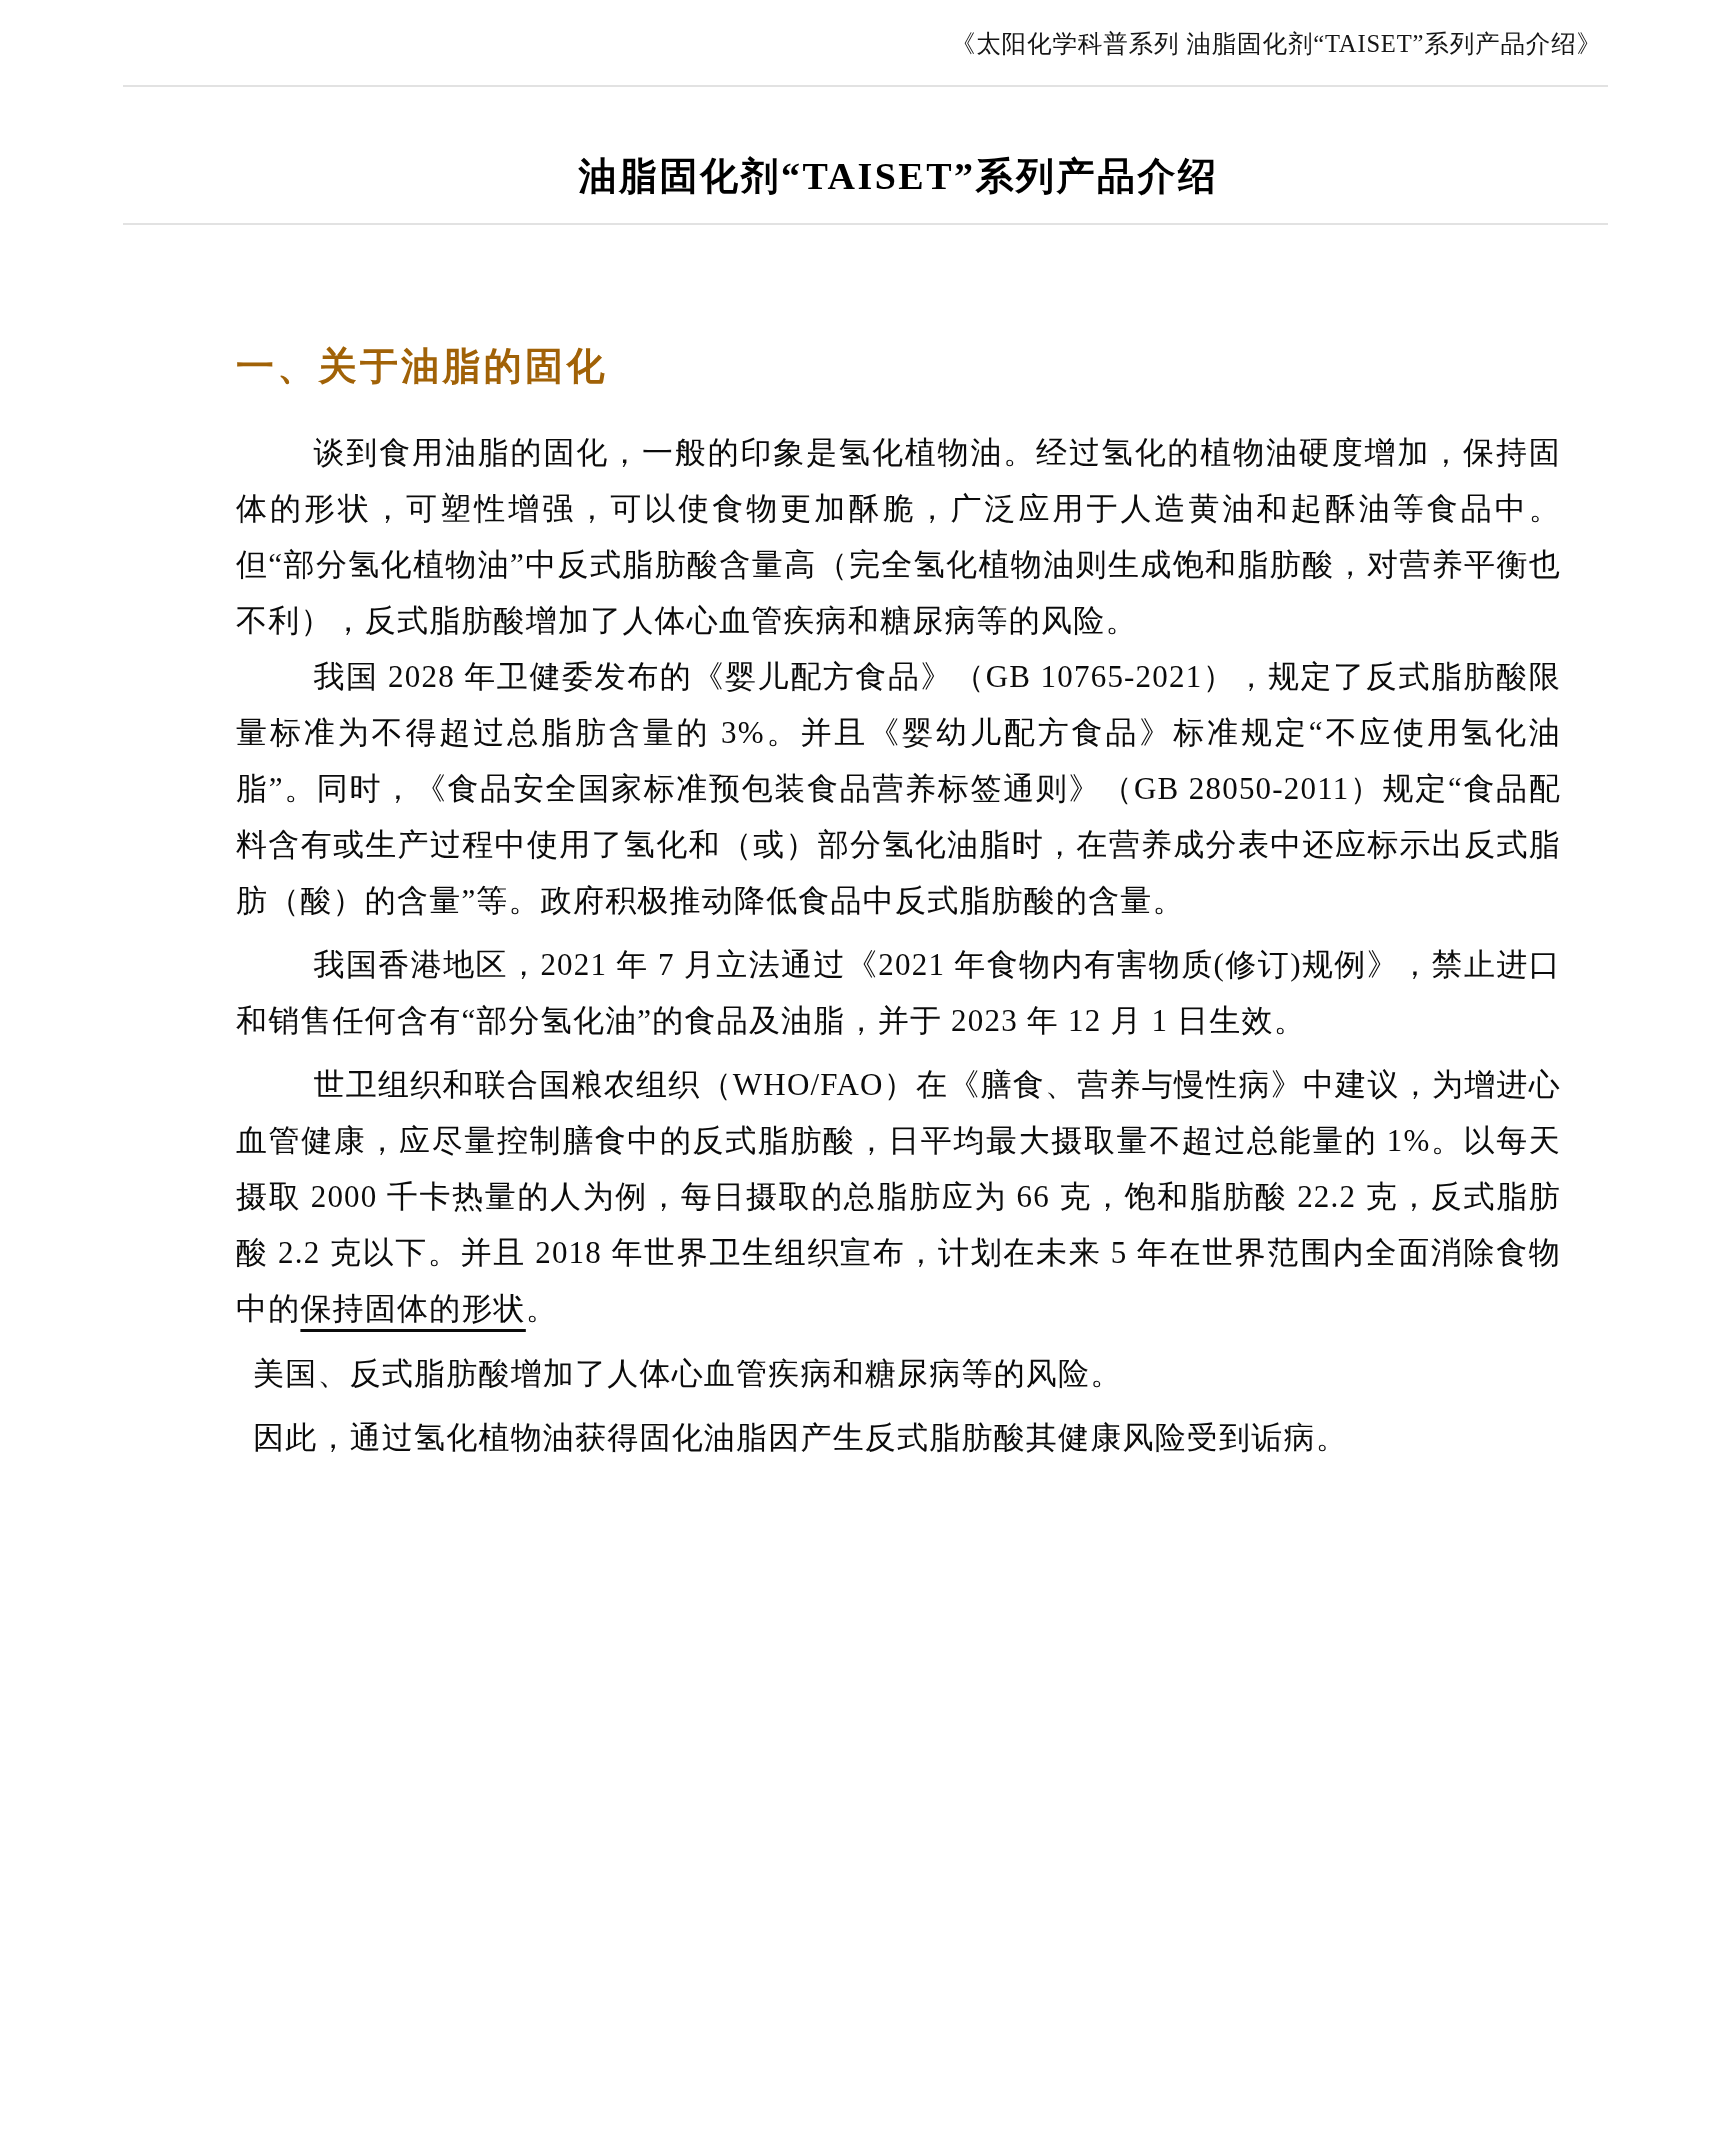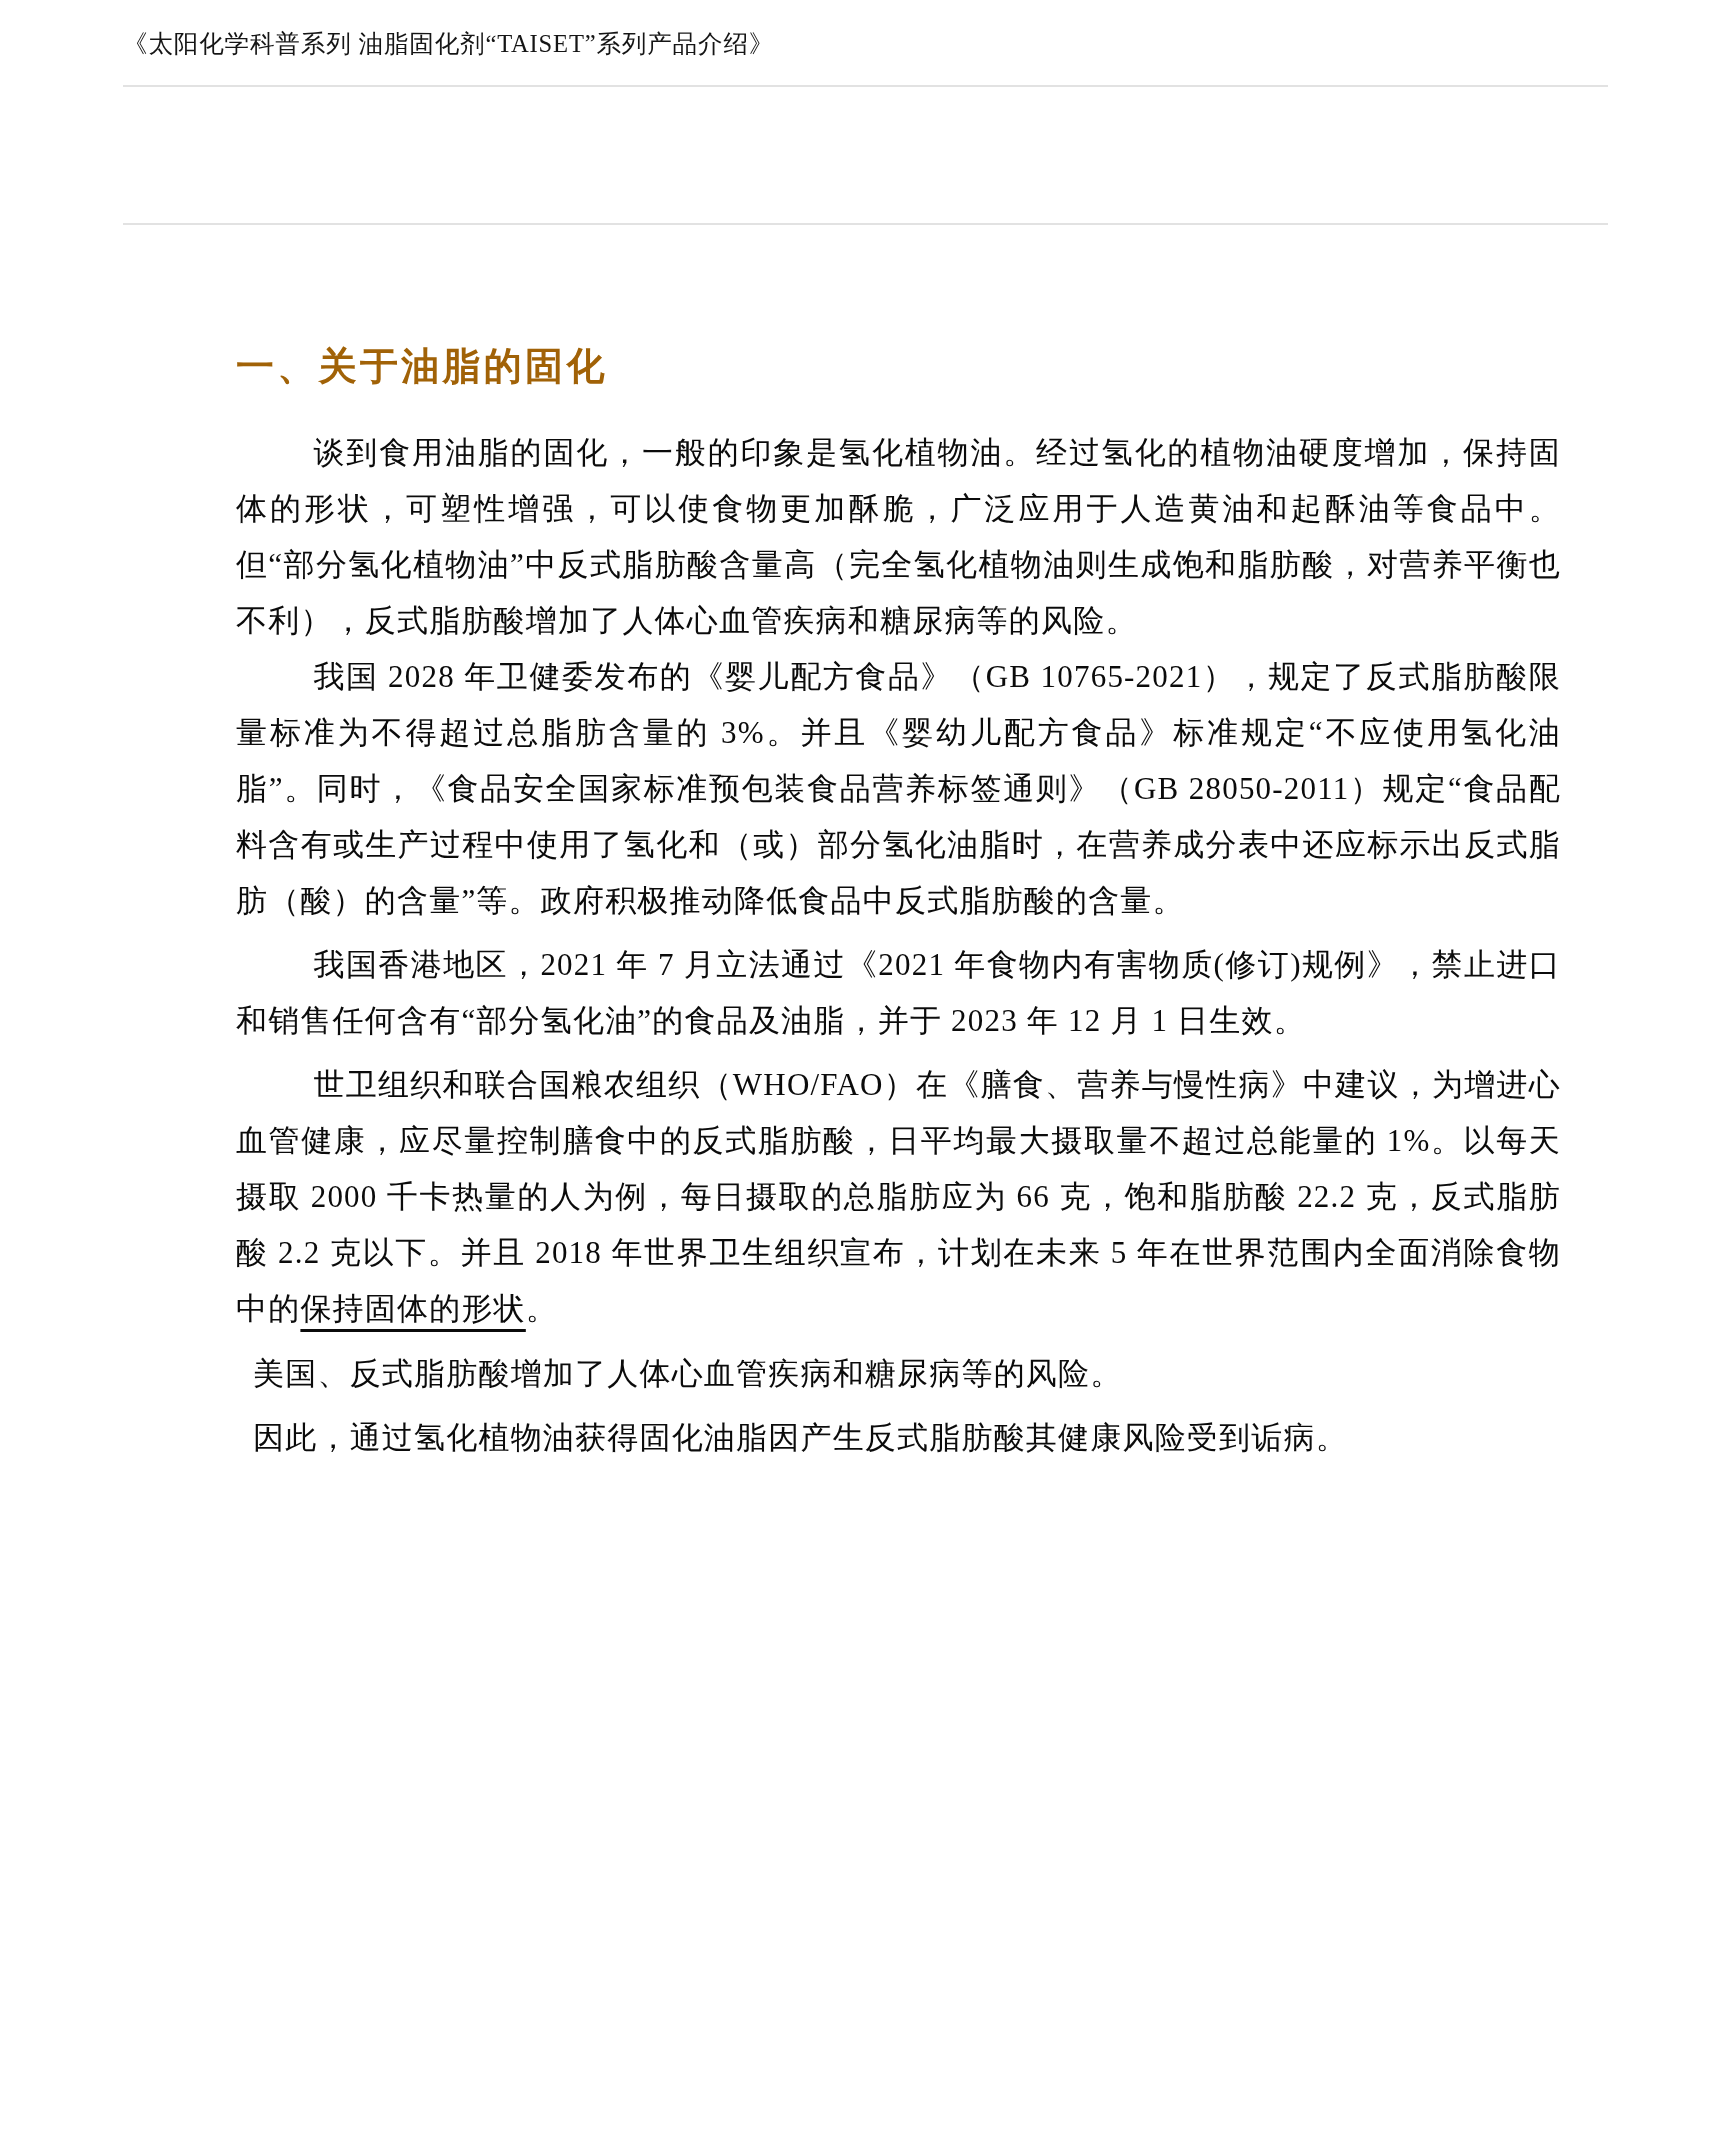--- a/index.html
+++ b/index.html
@@ -19,21 +19,21 @@
     width: 1731px;
     height: 2129px;
     background: #ffffff;
     overflow: hidden;
   }
   .doc-header {
     position: absolute;
     top: 27px;
     left: 123px;
     right: 129px;
-    text-align: left;
+    text-align: right;
     font-size: 24.6px;
     letter-spacing: 0.8px;
     color: #151515;
     white-space: nowrap;
   }
   .rule {
     position: absolute;
     left: 123px;
     right: 123px;
     height: 1.6px;
@@ -89,20 +89,21 @@
 <body>
 
 <div class="page">
 
   <div class="doc-header">
     <span>《太阳化学科普系列 油脂固化剂“TAISET”系列产品介绍》</span>
   </div>
 
   <div class="rule rule-top"></div>
 
+  <h1 class="doc-title">油脂固化剂“TAISET”系列产品介绍</h1>
 
   <div class="rule rule-title"></div>
 
   <div class="content">
 
     <h2 class="section-heading">一、关于油脂的固化</h2>
 
     <p class="para">谈到食用油脂的固化，一般的印象是氢化植物油。经过氢化的植物油硬度增加，保持固体的形状，可塑性增强，可以使食物更加酥脆，广泛应用于人造黄油和起酥油等食品中。但“部分氢化植物油”中反式脂肪酸含量高（完全氢化植物油则生成饱和脂肪酸，对营养平衡也不利），反式脂肪酸增加了人体心血管疾病和糖尿病等的风险。</p>
 
     <p class="para">我国 2028 年卫健委发布的《婴儿配方食品》（GB 10765-2021），规定了反式脂肪酸限量标准为不得超过总脂肪含量的 3%。并且《婴幼儿配方食品》标准规定“不应使用氢化油脂”。同时，《食品安全国家标准预包装食品营养标签通则》（GB 28050-2011）规定“食品配料含有或生产过程中使用了氢化和（或）部分氢化油脂时，在营养成分表中还应标示出反式脂肪（酸）的含量”等。政府积极推动降低食品中反式脂肪酸的含量。</p>

